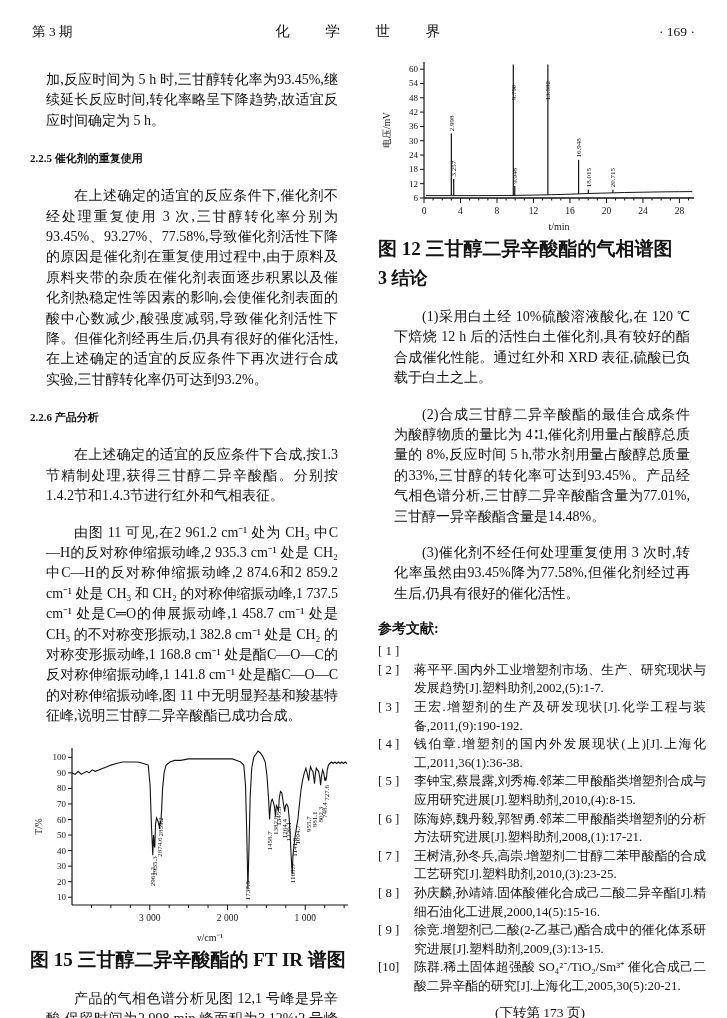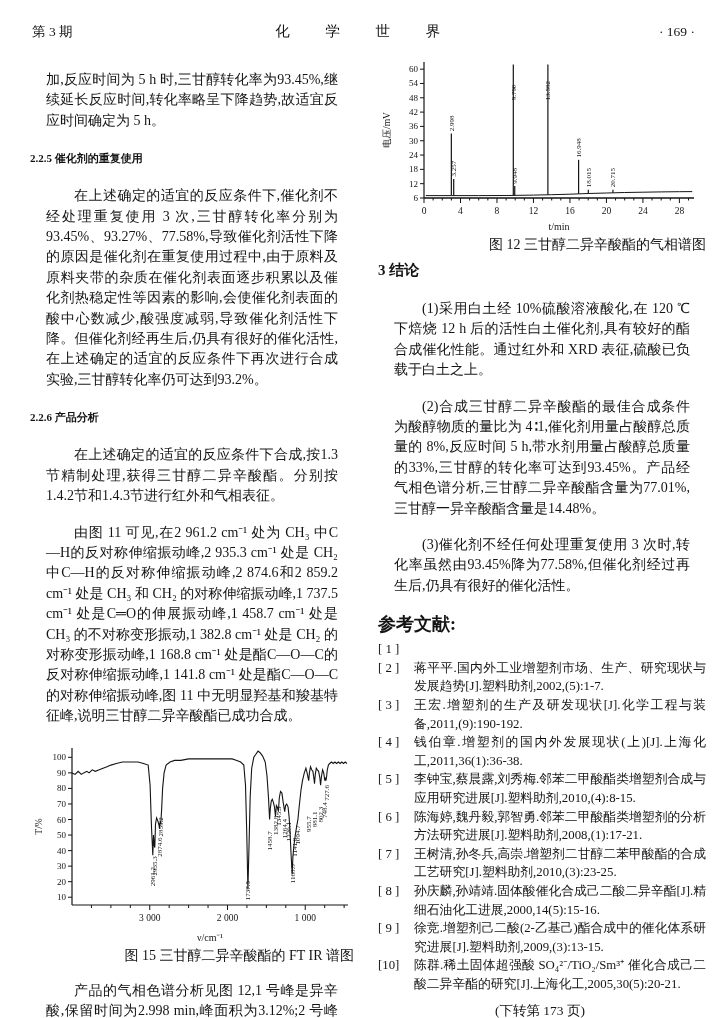--- a/index.html
+++ b/index.html
@@ -6,23 +6,23 @@
   .page{position:relative;width:727px;height:1018px;margin:0 auto;background:#ffffff;
         color:#141414;font-family:"Liberation Serif",serif;overflow:hidden;}
   .hdr{position:absolute;top:22px;left:32px;width:663px;display:flex;
        justify-content:space-between;align-items:baseline;font-size:13.5px;}
   .hdr-journal{letter-spacing:16px;font-size:14.5px;}
   .col-left{position:absolute;left:30px;top:54px;width:324px;}
   .col-right{position:absolute;left:378px;top:50px;width:328px;}
   p.body{margin:16px;font-size:14px;line-height:20.4px;text-align:justify;text-indent:2em;}
   p.noindent{text-indent:0;}
   .h-sub{margin:0;font-weight:bold;font-size:11px;line-height:23px;}
-  .h-main{margin:3px 0 2px 0;font-weight:bold;font-size:15px;line-height:25px;}
-  .figcap{text-align:right;font-weight:normal;font-size:14px;margin:2px 0 4px 0;}
-  .refs-heading{font-weight:bold;font-size:18px;margin:16px 0 4px 0;}
+  .h-main{margin:3px 0 2px 0;font-weight:bold;font-size:18px;line-height:25px;}
+  .figcap{text-align:left;font-weight:bold;font-size:19px;margin:2px 0 4px 0;}
+  .refs-heading{font-weight:bold;font-size:14px;margin:16px 0 4px 0;}
   .ref{display:flex;font-size:12.8px;line-height:18.6px;text-align:justify;}
   .ref-no{flex:0 0 36px;}
   .ref-text{flex:1;}
   .footer{text-align:center;font-size:13.5px;margin-top:8px;padding-right:4px;}
   svg{display:block;}
   svg text{font-family:"Liberation Serif",serif;fill:#141414;}
   .chart-wrap{margin:0 auto;}
 </style>
 </head>
 <body>

